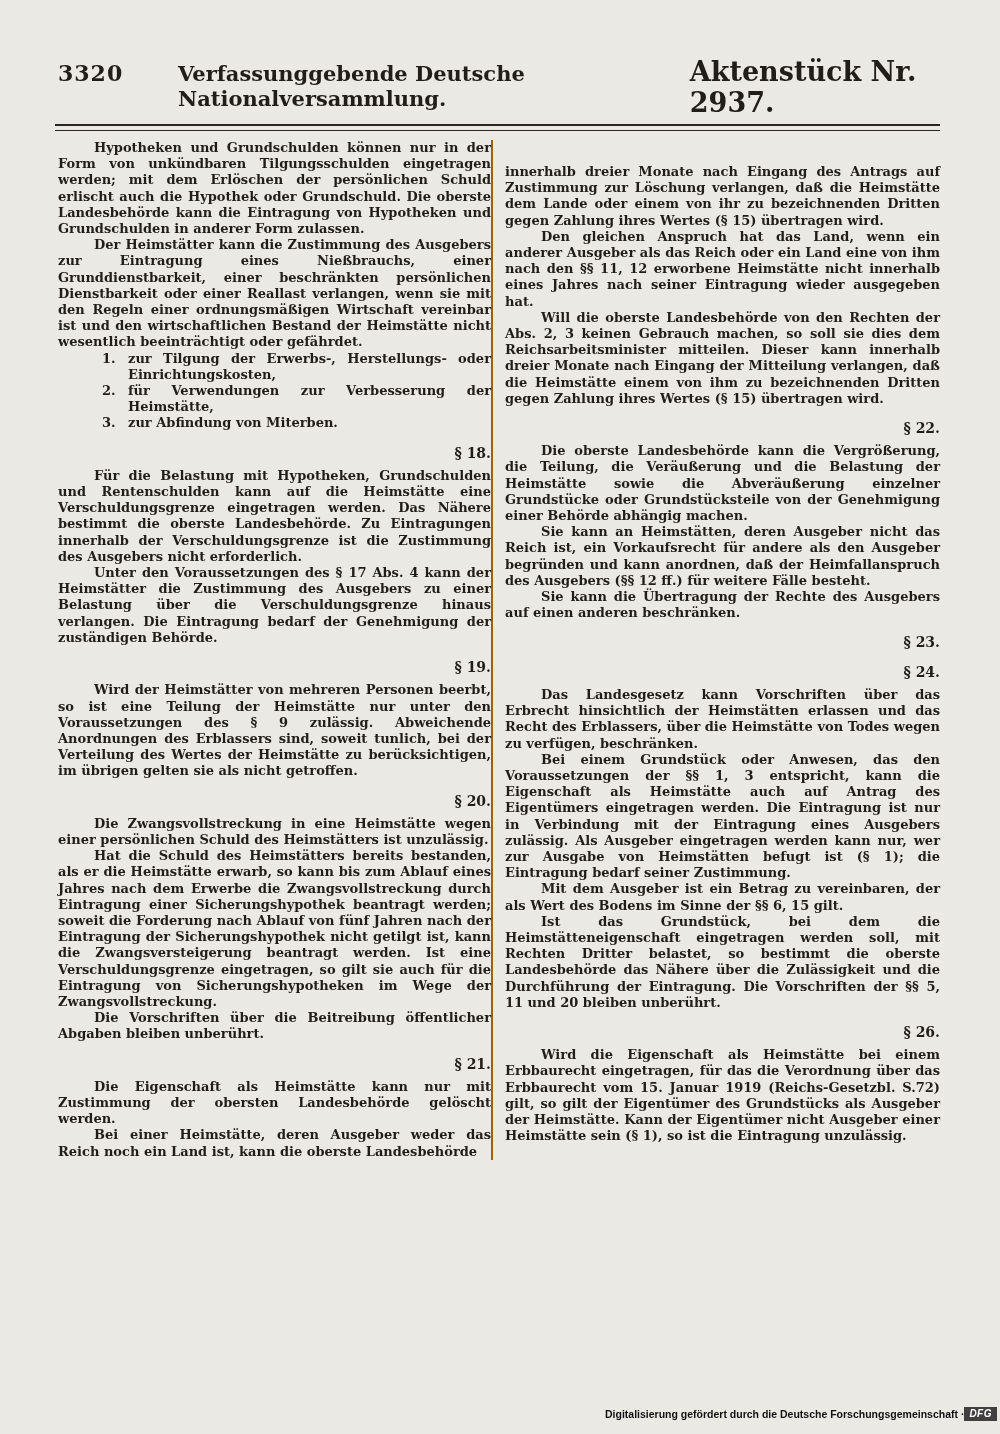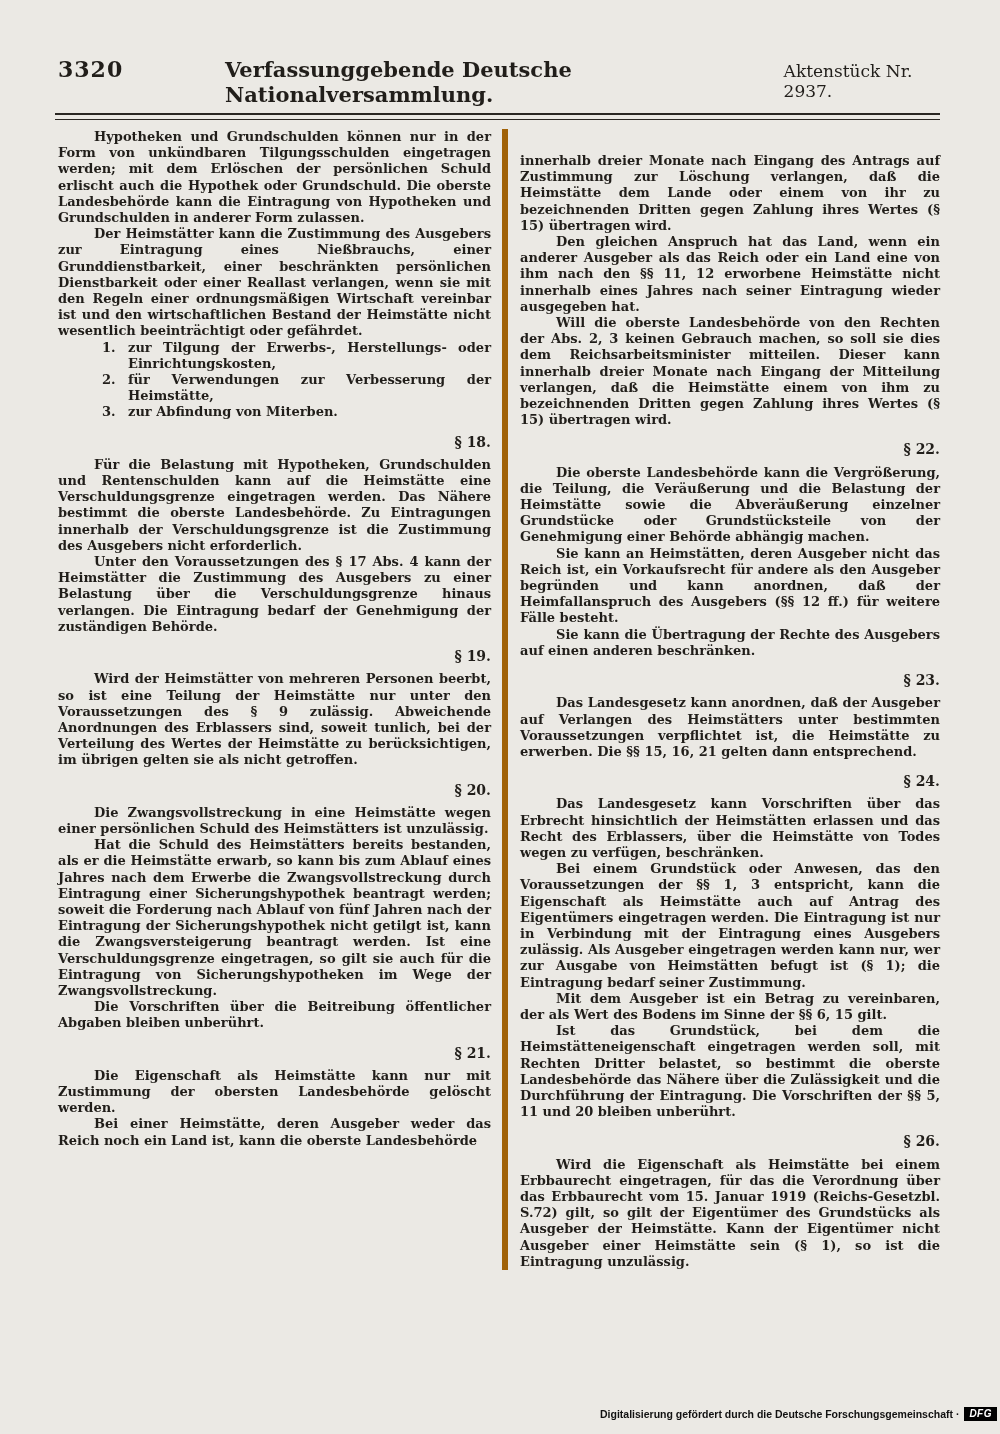--- a/index.html
+++ b/index.html
@@ -17,44 +17,43 @@
     display:flex;align-items:baseline;
     padding:56px 60px 0 58px;
   }
   .page-number{
     font-size:22px;font-weight:bold;width:120px;flex:0 0 auto;
     letter-spacing:1px;
   }
   .header-center{
     flex:1;display:flex;justify-content:center;align-items:baseline;gap:26px;
   }
-  .header-title{font-size:21px;font-weight:bold;margin-left:47px;}
-  .header-issue{font-size:17px;font-weight:normal;}
+  .header-title{font-size:21px;font-weight:bold;}
+  .header-issue{font-size:27px;font-weight:bold;}
   .double-rule{
     margin:6px 60px 0 55px;
     height:4px;
     border-top:2.5px solid #2a2723;
     border-bottom:1px solid #2a2723;
   }
   
   .columns{
     display:flex;
     padding:9px 60px 0 58px;
   }
   .col{
     text-align:justify;
     font-size:13px;
     font-weight:bold;
     line-height:16.2px;
     hyphens:auto;
   }
   .col-left{
     width:433px;flex:0 0 auto;
-    padding-right:11px;
-    border-right:6px solid #a16207;
+    border-right:2px solid #a16207;
   }
   .col-right{
     flex:1;
     padding-left:12px;
     margin-top:24px;
   }
   .para{margin:0;text-indent:36px;}
   .para.noindent{text-indent:0;}
   .section-heading{
     text-align:right;
@@ -63,28 +62,28 @@
     text-indent:0;
   }
   .numbered-list{margin:0 0 0 44px;}
   .list-item{display:flex;}
   .list-item .num{flex:0 0 26px;}
   .list-item .txt{flex:1;text-align:justify;}
   
   .footer{
     position:absolute;
     right:3px;bottom:13px;
-    display:flex;align-items:center;gap:5px;
+    display:flex;align-items:center;
     font-family:"Liberation Sans","DejaVu Sans",sans-serif;
   }
   .footer-credit{
     font-size:10.5px;font-weight:bold;color:#111;
   }
   .dfg-badge{
-    background:#000000;
+    background:#404040;
     color:#fff;
     font-size:10px;
     font-weight:bold;
     font-style:italic;
     padding:1px 5px 2px 5px;
     letter-spacing:0.5px;
   }
 </style>
 </head>
 <body>
@@ -134,21 +133,20 @@
       </div>
     <div class="col col-right">
         <p class="para noindent">innerhalb dreier Monate nach Eingang des Antrags auf Zustimmung zur Löschung verlangen, daß die Heimstätte dem Lande oder einem von ihr zu bezeichnenden Dritten gegen Zahlung ihres Wertes (§ 15) übertragen wird.</p>
         <p class="para">Den gleichen Anspruch hat das Land, wenn ein anderer Ausgeber als das Reich oder ein Land eine von ihm nach den §§ 11, 12 erworbene Heimstätte nicht innerhalb eines Jahres nach seiner Eintragung wieder ausgegeben hat.</p>
         <p class="para">Will die oberste Landesbehörde von den Rechten der Abs. 2, 3 keinen Gebrauch machen, so soll sie dies dem Reichsarbeitsminister mitteilen. Dieser kann innerhalb dreier Monate nach Eingang der Mitteilung verlangen, daß die Heimstätte einem von ihm zu bezeichnenden Dritten gegen Zahlung ihres Wertes (§ 15) übertragen wird.</p>
         <div class="section-heading">§ 22.</div>
         <p class="para">Die oberste Landesbehörde kann die Vergrößerung, die Teilung, die Veräußerung und die Belastung der Heimstätte sowie die Abveräußerung einzelner Grundstücke oder Grundstücksteile von der Genehmigung einer Behörde abhängig machen.</p>
         <p class="para">Sie kann an Heimstätten, deren Ausgeber nicht das Reich ist, ein Vorkaufsrecht für andere als den Ausgeber begründen und kann anordnen, daß der Heimfallanspruch des Ausgebers (§§ 12 ff.) für weitere Fälle besteht.</p>
         <p class="para">Sie kann die Übertragung der Rechte des Ausgebers auf einen anderen beschränken.</p>
         <div class="section-heading">§ 23.</div>
-        <p class="para">Das Landesgesetz kann anordnen, daß der Ausgeber auf Verlangen des Heimstätters unter bestimmten Voraussetzungen verpflichtet ist, die Heimstätte zu erwerben. Die §§ 15, 16, 21 gelten dann entsprechend.</p>
         <div class="section-heading">§ 24.</div>
         <p class="para">Das Landesgesetz kann Vorschriften über das Erbrecht hinsichtlich der Heimstätten erlassen und das Recht des Erblassers, über die Heimstätte von Todes wegen zu verfügen, beschränken.</p>
         <p class="para">Bei einem Grundstück oder Anwesen, das den Voraussetzungen der §§ 1, 3 entspricht, kann die Eigenschaft als Heimstätte auch auf Antrag des Eigentümers eingetragen werden. Die Eintragung ist nur in Verbindung mit der Eintragung eines Ausgebers zulässig. Als Ausgeber eingetragen werden kann nur, wer zur Ausgabe von Heimstätten befugt ist (§ 1); die Eintragung bedarf seiner Zustimmung.</p>
         <p class="para">Mit dem Ausgeber ist ein Betrag zu vereinbaren, der als Wert des Bodens im Sinne der §§ 6, 15 gilt.</p>
         <p class="para">Ist das Grundstück, bei dem die Heimstätteneigenschaft eingetragen werden soll, mit Rechten Dritter belastet, so bestimmt die oberste Landesbehörde das Nähere über die Zulässigkeit und die Durchführung der Eintragung. Die Vorschriften der §§ 5, 11 und 20 bleiben unberührt.</p>
         <div class="section-heading">§ 26.</div>
         <p class="para">Wird die Eigenschaft als Heimstätte bei einem Erbbaurecht eingetragen, für das die Verordnung über das Erbbaurecht vom 15. Januar 1919 (Reichs-Gesetzbl. S.72) gilt, so gilt der Eigentümer des Grundstücks als Ausgeber der Heimstätte. Kann der Eigentümer nicht Ausgeber einer Heimstätte sein (§ 1), so ist die Eintragung unzulässig.</p>
       </div>
   </div>
 

